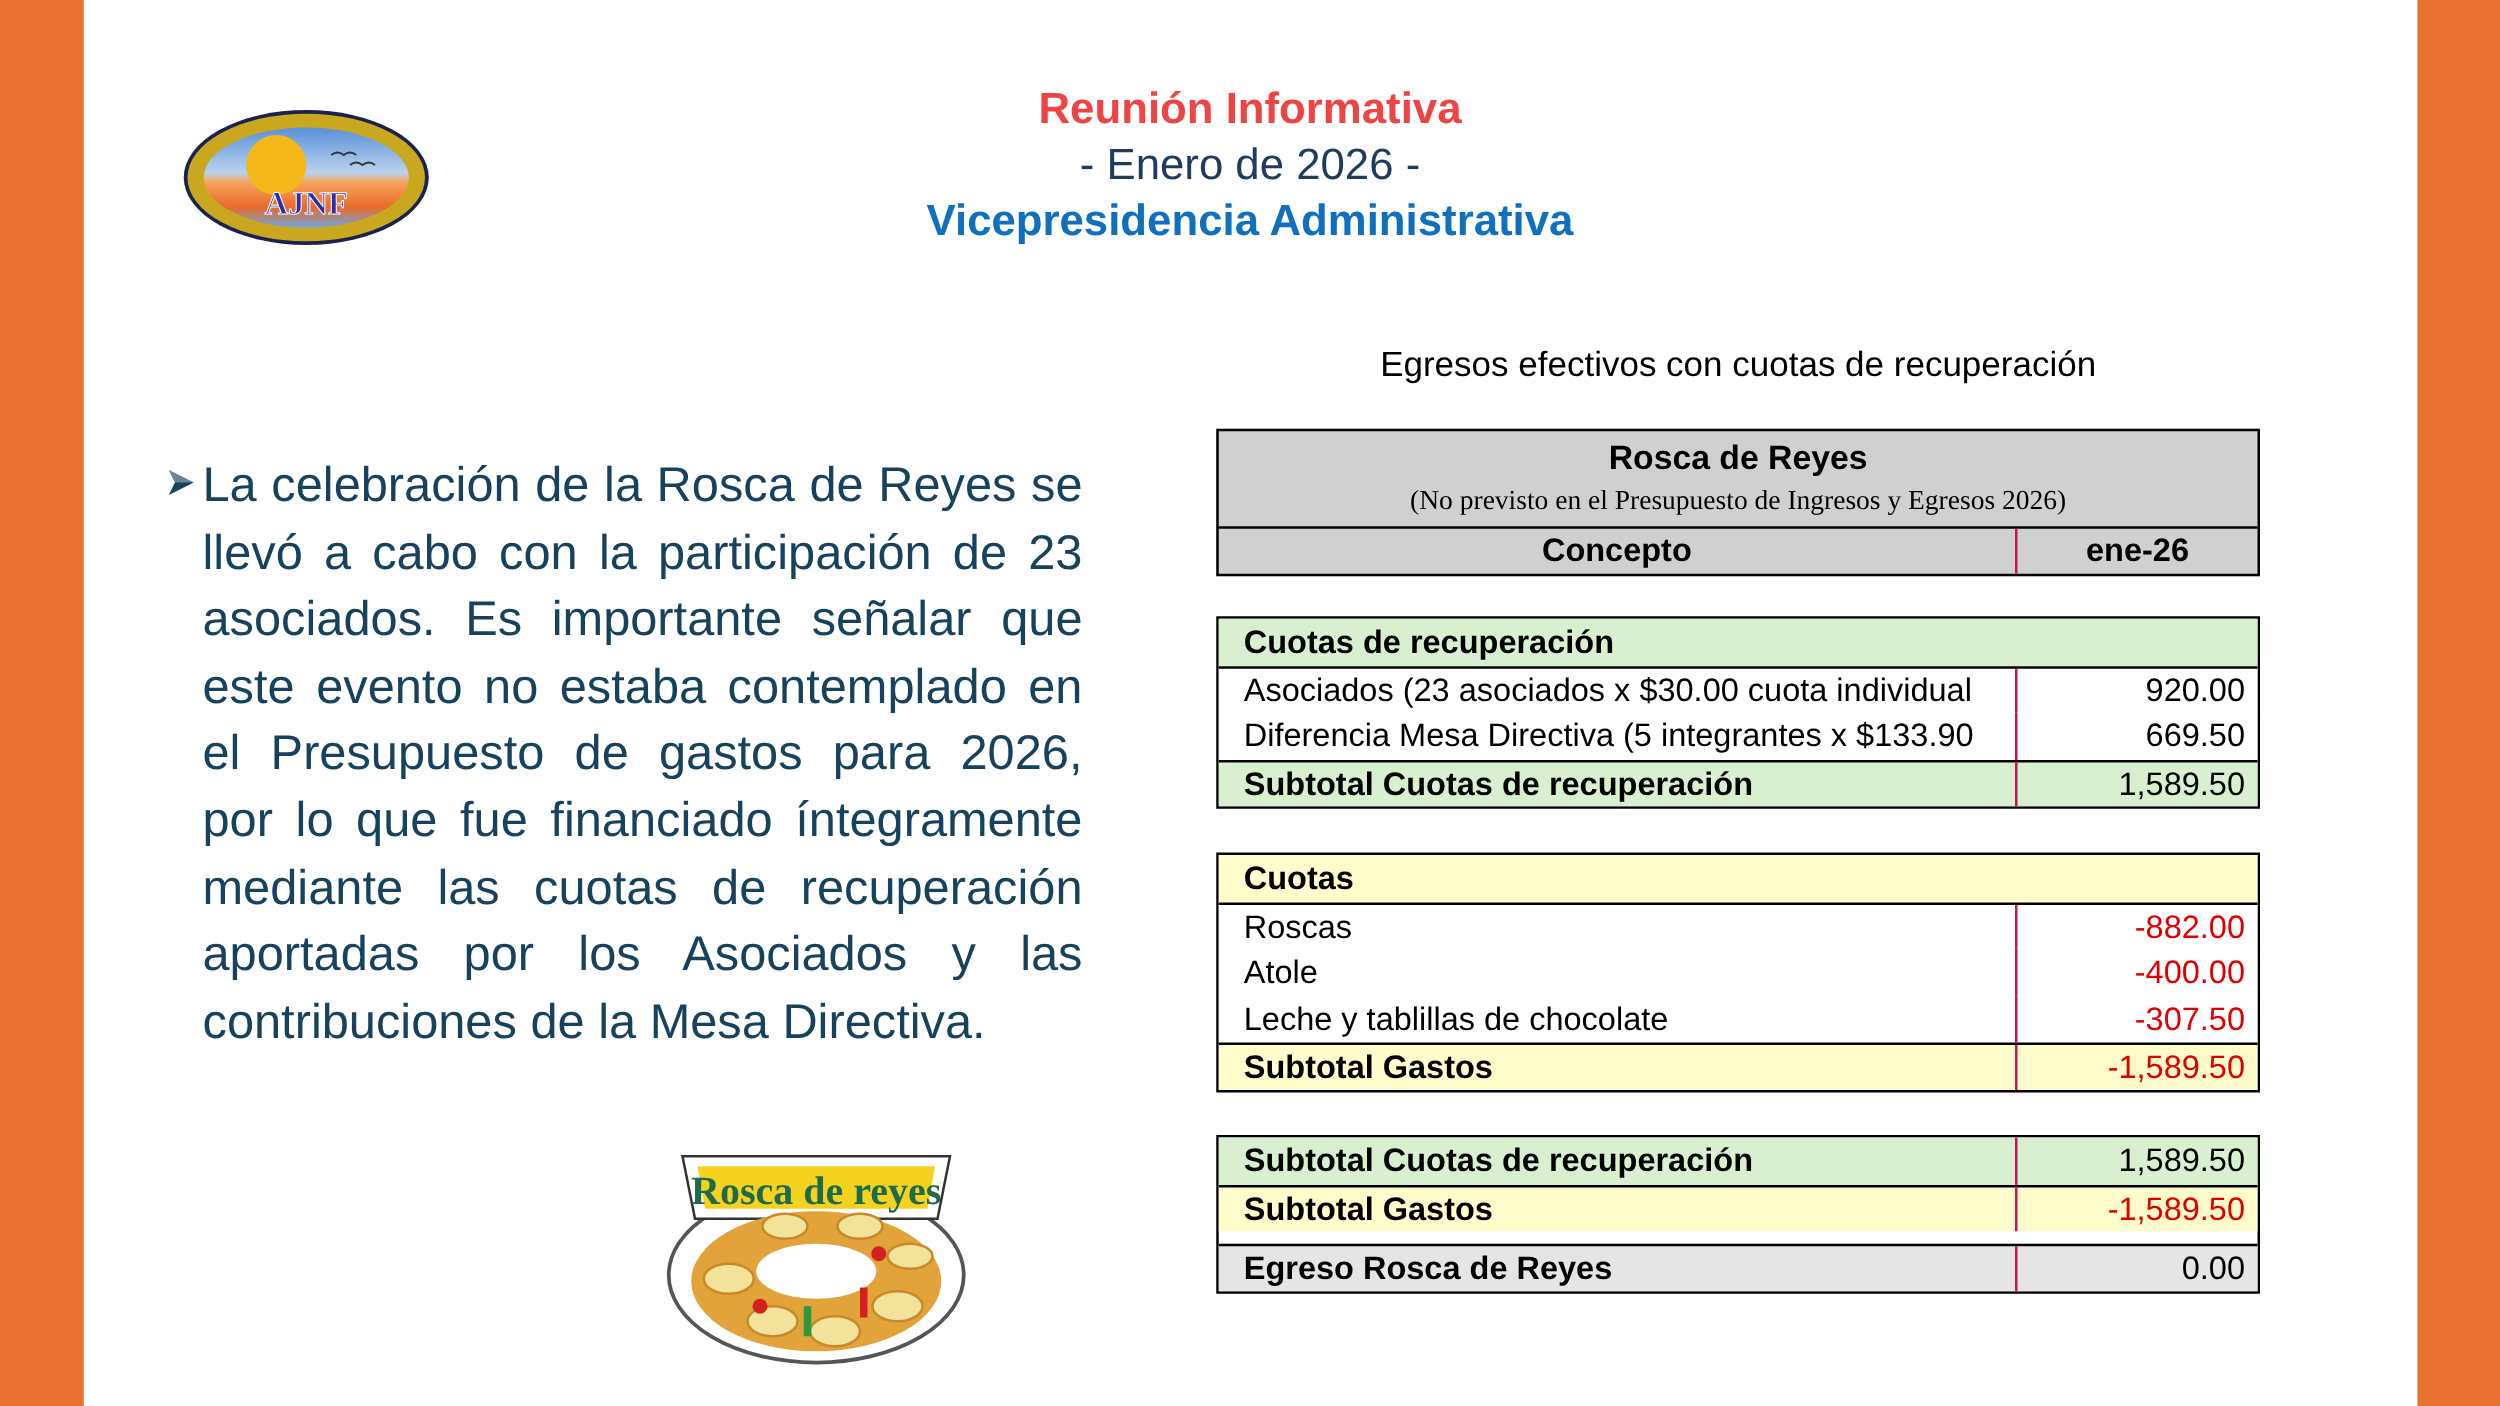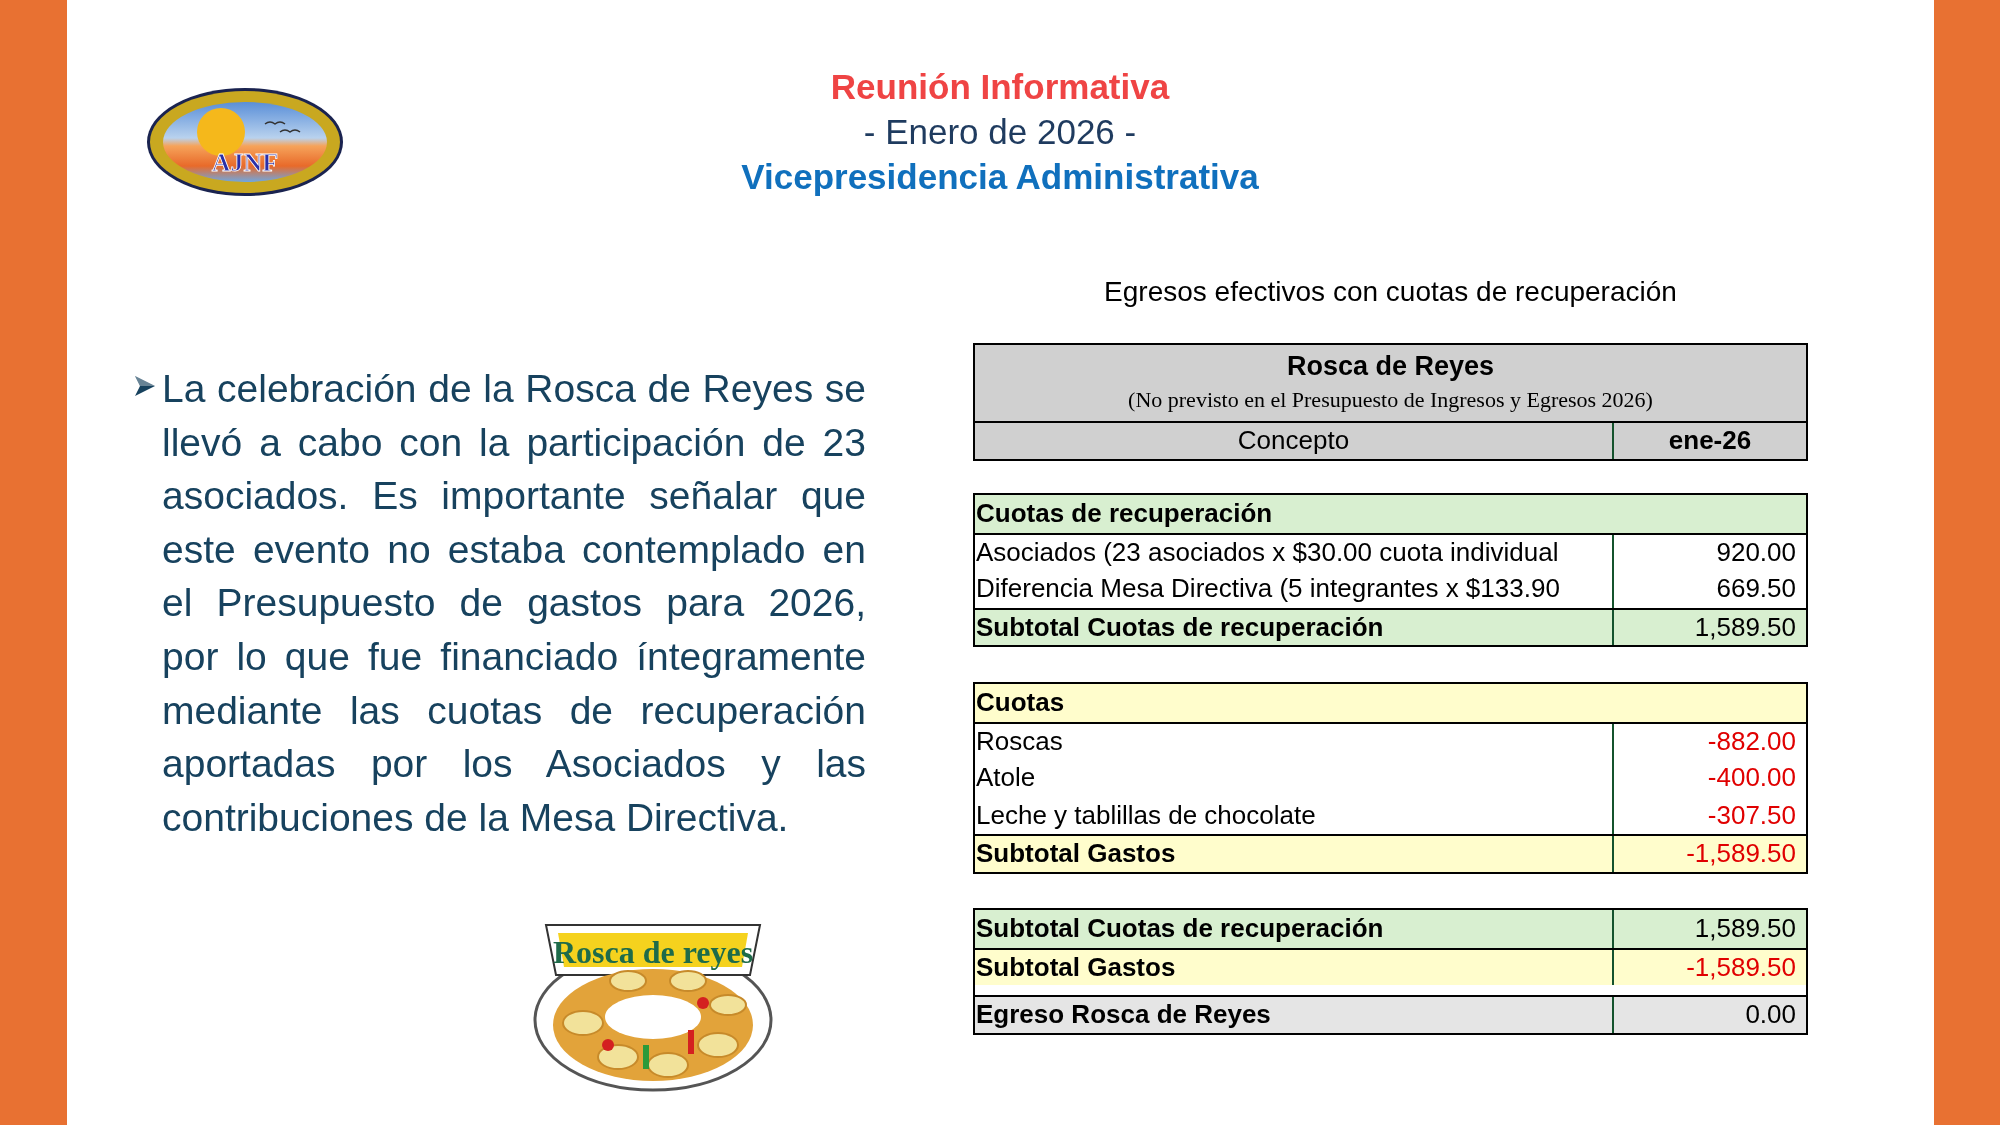--- a/index.html
+++ b/index.html
@@ -28,31 +28,31 @@
 
     .rosca-img { position: absolute; left: 528px; top: 905px; width: 250px; height: 195px; }
 
     .table-heading {
       position: absolute; left: 973px; width: 835px; top: 276px;
       text-align: center; font-weight: normal; font-size: 28px; color: #000;
     }
 
     .tbl { position: absolute; left: 973px; width: 835px; border: 2.5px solid #000; box-sizing: border-box; }
     .row { display: flex; height: 37.5px; align-items: center; box-sizing: border-box; }
-    .row .c1 { flex: 0 0 637px; padding-left: 1px; font-size: 26px; white-space: nowrap; overflow: hidden; height: 100%; display: flex; align-items: center; box-sizing: border-box; }
-    .row .c2 { flex: 1; padding-right: 10px; font-size: 26px; height: 100%; display: flex; align-items: center; justify-content: flex-end; box-sizing: border-box; border-left: 2px solid #14532d; }
+    .row .c1 { flex: 0 0 637px; padding-left: 20px; font-size: 26px; white-space: nowrap; overflow: hidden; height: 100%; display: flex; align-items: center; box-sizing: border-box; }
+    .row .c2 { flex: 1; padding-right: 10px; font-size: 26px; height: 100%; display: flex; align-items: center; justify-content: flex-end; box-sizing: border-box; border-left: 2px solid #be185d; }
     .row.full .c1 { flex: 1; }
     .bold { font-weight: bold; }
     .neg { color: #E00000; }
     .top-border { border-top: 2px solid #000; }
 
     .hdr { background: #D0D0D0; }
     .hdr-title { text-align: center; font-weight: bold; font-size: 27px; padding-top: 4px; line-height: 34px; }
     .hdr-sub { text-align: center; font-size: 22px; line-height: 34px; padding-bottom: 4px; font-family: Liberation Serif, serif; }
-    .hdr .row .c1 { justify-content: center; font-weight: normal; padding-left: 0; }
+    .hdr .row .c1 { justify-content: center; font-weight: bold; padding-left: 0; }
     .hdr .row .c2 { justify-content: center; font-weight: bold; padding-right: 0; }
 
     .green { background: #D8EFD0; }
     .yellow { background: #FFFDCC; }
     .blue { background: #e5e5e5; margin-top: 10px; }
     .white { background: #ffffff; }
   </style>
 </head>
 <body>
 

